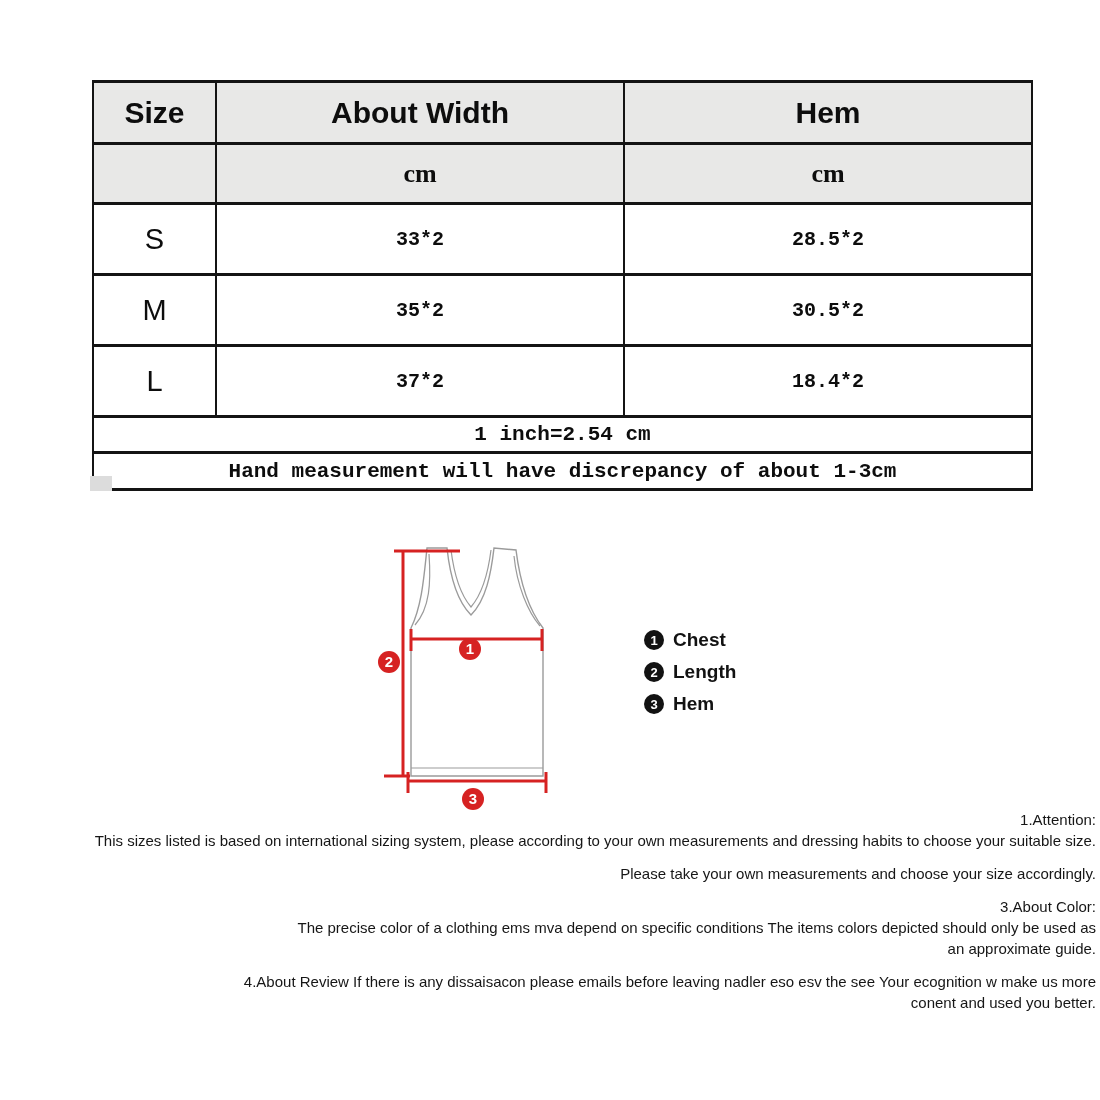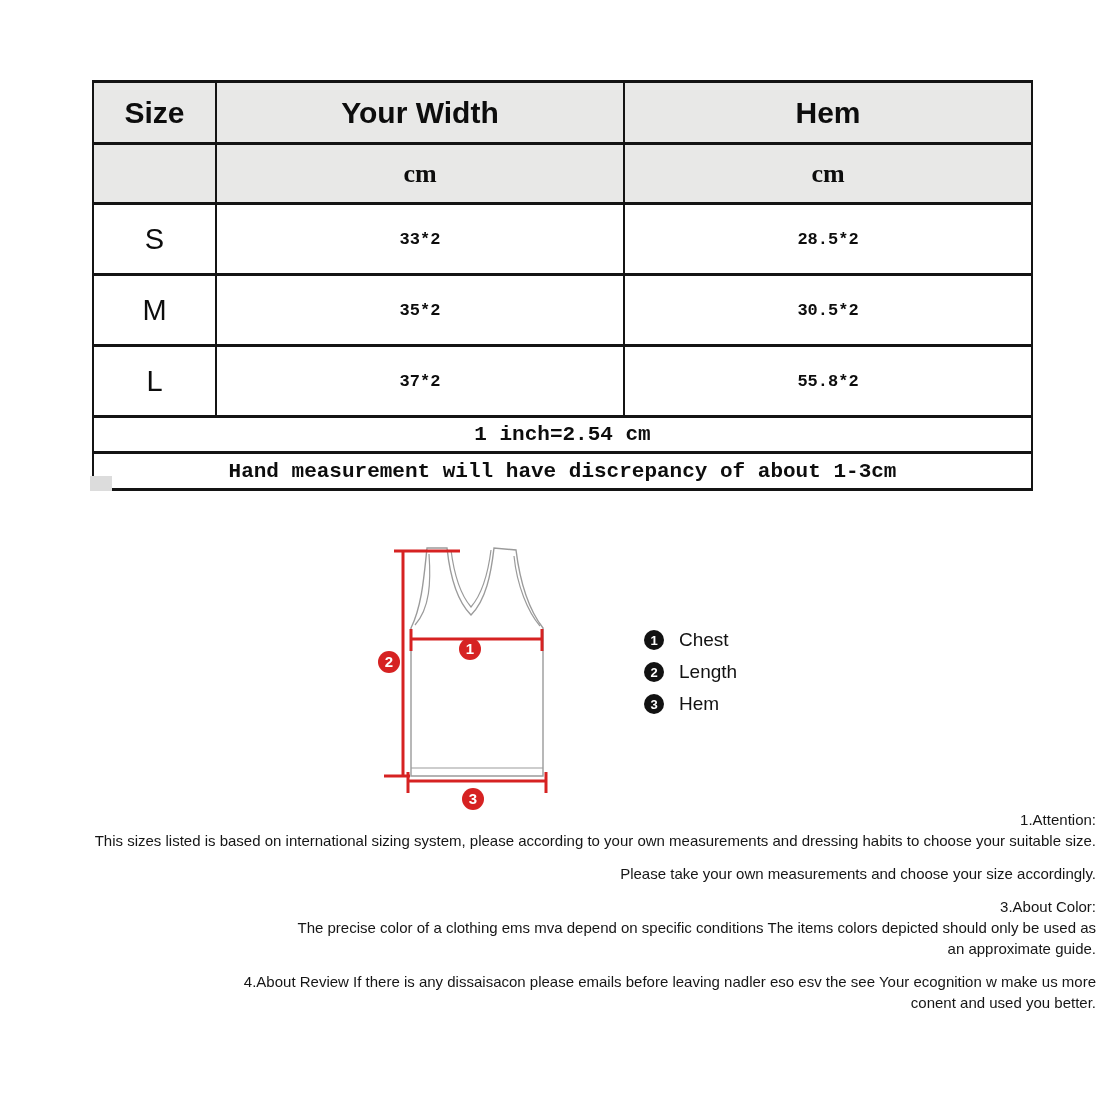--- a/index.html
+++ b/index.html
@@ -16,75 +16,75 @@
       text-align:center; vertical-align:middle; color:#0d0d0d; padding:0; }
   tr.hdr  { height:62px; }
   tr.unit { height:60px; }
   tr.data { height:71px; }
   tr.conv { height:36px; }
   tr.tol  { height:37px; }
   .grey  { background:#e8e8e7; }
   .th    { font-size:30px; font-weight:bold; }
   .unit-cell { font-size:26px; font-weight:bold;font-family:Liberation Serif, serif; }
   .size-cell { font-size:29px; font-weight:400; }
-  .num-cell  { font-family:"Liberation Mono", monospace; font-weight:bold; font-size:17px; }
+  .num-cell  { font-family:"Liberation Mono", monospace; font-weight:bold; font-size:20px; }
   .mono-note { font-family:"Liberation Mono", monospace; font-weight:bold; font-size:21px; }
   .artifact { position:absolute; left:90px; top:476px; width:22px; height:15px;
               background:#dcdcdc; z-index:2; }
 
   
   .diagram-svg { position:absolute; left:370px; top:530px; }
   .legend { position:absolute; left:644px; top:630px; }
   .legend-row { display:flex; align-items:center; height:20px; margin-bottom:12px; }
   .legend-dot { width:20px; height:20px; border-radius:50%; background:#121212;
                 color:#ffffff; font-size:13px; font-weight:bold; display:flex;
                 align-items:center; justify-content:center; flex:0 0 20px; }
-  .legend-label { margin-left:15px; font-size:19px; color:#121212; }
+  .legend-label { margin-left:9px; font-size:19px; color:#121212;font-weight:bold; }
 
   
   .notes { position:absolute; left:14px; top:809px; width:1082px; color:#161616;
            font-size:15px; line-height:21px;text-align:right; }
   .note { margin-bottom:12px; }
 </style>
 </head>
 <body>
 
 <div class="stage">
 
   <table class="size-chart">
     <colgroup>
         <col style="width:123px">
         <col style="width:408px">
         <col style="width:408px">
       </colgroup>
     <tbody>
         <tr class="hdr">
       <th class="grey th">Size</th>
-      <th class="grey th">Your Width</th>
+      <th class="grey th">About Width</th>
       <th class="grey th">Hem</th>
     </tr>
     <tr class="unit">
       <td class="grey"></td>
       <td class="grey unit-cell">cm</td>
       <td class="grey unit-cell">cm</td>
     </tr>
     <tr class="data">
       <td class="size-cell">S</td>
       <td class="num-cell">33*2</td>
       <td class="num-cell">28.5*2</td>
     </tr>
     <tr class="data">
       <td class="size-cell">M</td>
       <td class="num-cell">35*2</td>
       <td class="num-cell">30.5*2</td>
     </tr>
     <tr class="data">
       <td class="size-cell">L</td>
       <td class="num-cell">37*2</td>
-      <td class="num-cell">55.8*2</td>
+      <td class="num-cell">18.4*2</td>
     </tr>
     <tr class="conv">
       <td colspan="3" class="mono-note">1 inch=2.54 cm</td>
     </tr>
     <tr class="tol">
       <td colspan="3" class="mono-note">Hand measurement will have discrepancy of about 1-3cm</td>
     </tr>
   </tbody>
     </table>
   <div class="artifact"></div>

